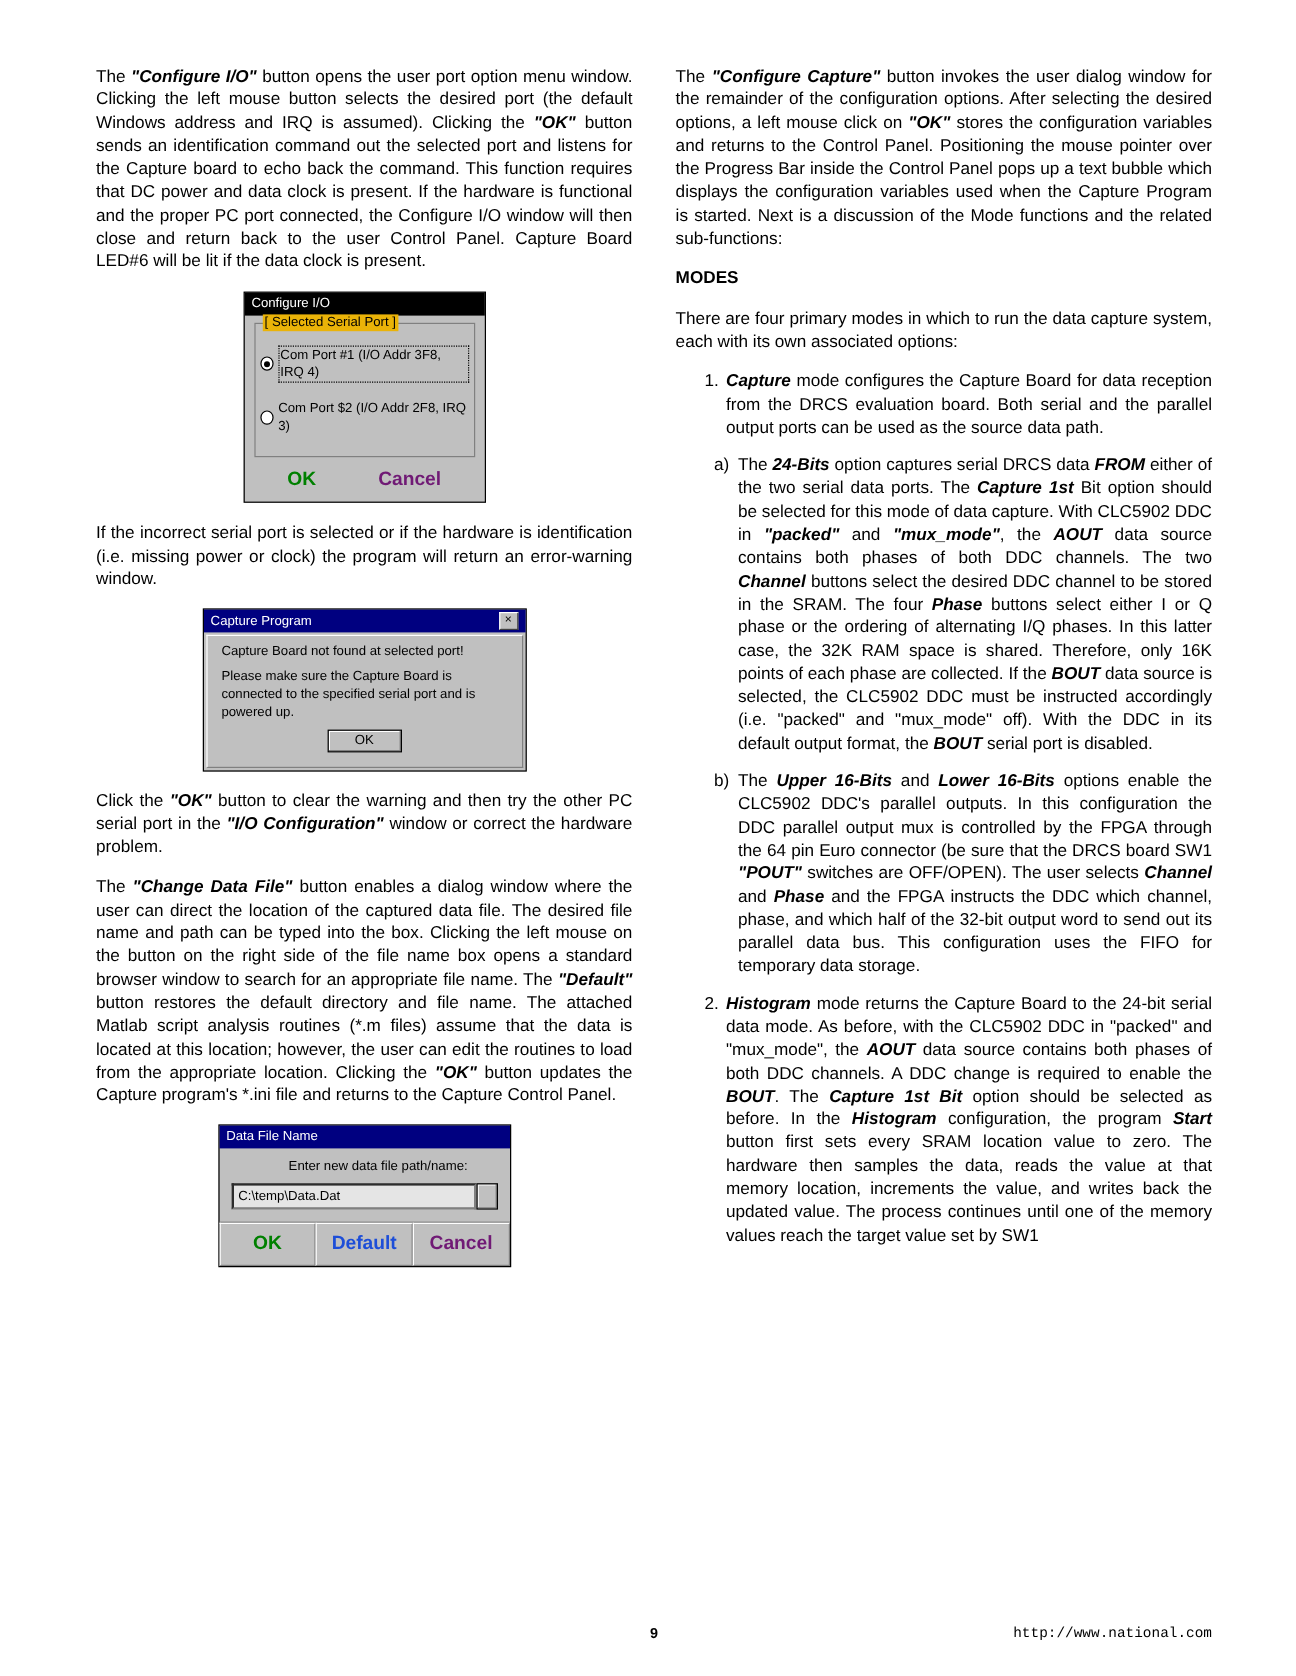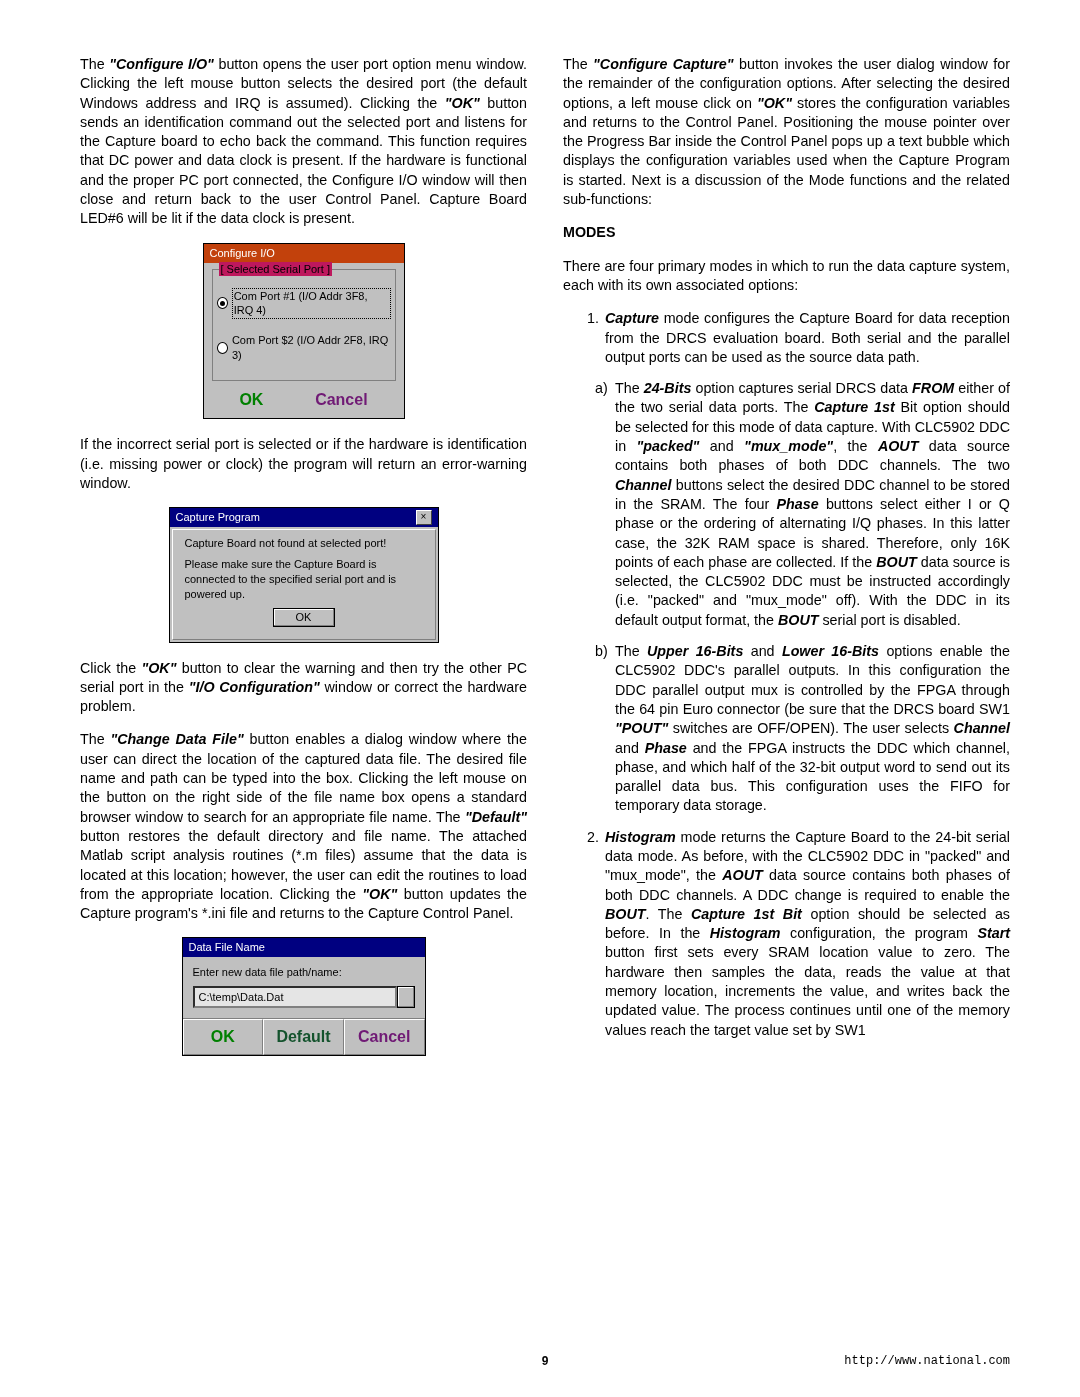--- a/index.html
+++ b/index.html
@@ -33,55 +33,55 @@
   .figwrap { text-align: center; margin: 10px 0 16px; }
 
   
   .dlg-io {
     display: inline-block; width: 200px;
     border: 1px solid #000; background: #c0c0c0;
     font-family: "MS Sans Serif", Arial, sans-serif;
     font-size: 11px; text-align: left;
   }
   .dlg-io .title {
-    background: #c2410c; color: #fff; padding: 2px 6px; font-weight: normal;
+    background: #000000; color: #fff; padding: 2px 6px; font-weight: normal;
   }
   .dlg-io .grpwrap { padding: 6px 8px 2px; }
   .dlg-io .group {
     border: 1px solid #808080; padding: 4px 4px 3px; position: relative;
   }
   .dlg-io .legend {
     position: absolute; top: -8px; left: 6px;
-    background: #be185d; padding: 0 2px; font-size: 11px;
+    background: #eab308; padding: 0 2px; font-size: 11px;
   }
   .radio-row { display: flex; align-items: center; gap: 4px; margin: 14px 0; }
   .radio { width: 10px; height: 10px; border: 1px solid #000; border-radius: 50%;
            background: #fff; display: inline-flex; align-items: center; justify-content: center; }
   .radio .dot { width: 5px; height: 5px; border-radius: 50%; background: #000; }
   .radio-label.boxed { border: 1px dotted #000; padding: 0 1px; }
   .dlg-io .btnrow {
     display: flex; justify-content: space-around; padding: 6px 10px 8px;
   }
   .dlg-io .btnrow span, .dlg-dfn .btnrow span {
     font-weight: bold; font-size: 16px;
   }
   .ok-g { color: #008000; }
   .red { color: #701a75; }
-  .def { color: #14532d; }
+  .def { color: #1d4ed8; }
 
   
   .dlg-cp {
     display: inline-block; width: 268px;
     border: 1px solid #000; background: #c0c0c0;
     font-family: "MS Sans Serif", Arial, sans-serif;
     font-size: 11px; text-align: left;
   }
   .dlg-cp .title {
     background: #000080; color: #fff; padding: 2px 6px;
-    display: flex; justify-content: space-between; align-items: flex-start;
+    display: flex; justify-content: space-between; align-items: flex-end;
   }
   .dlg-cp .closebox {
     width: 14px; height: 13px; background: #c0c0c0; border: 1px solid #fff;
     border-right-color: #404040; border-bottom-color: #404040;
     text-align: center; line-height: 11px; font-size: 10px; color: #000;
   }
   .dlg-cp .body {
     border: 1px solid #fff; border-right-color: #808080; border-bottom-color: #808080;
     margin: 2px; padding: 6px 12px;
   }
@@ -94,21 +94,21 @@
 
   
   .dlg-dfn {
     display: inline-block; width: 242px;
     border: 1px solid #000; background: #c0c0c0;
     font-family: "MS Sans Serif", Arial, sans-serif;
     font-size: 11px; text-align: left;
   }
   .dlg-dfn .title { background: #000080; color: #fff; padding: 2px 6px; }
   .dlg-dfn .body { padding: 8px 10px 2px; }
-  .dlg-dfn .label { margin-bottom: 6px; }
+  .dlg-dfn .label { margin-bottom: 6px; margin-left: 48px; }
   .dlg-dfn .pathrow { display: flex; gap: 0; margin-bottom: 8px; }
   .dlg-dfn .pathinput {
     flex: 1; background: #e5e5e5; border: 2px inset #808080; padding: 2px 4px;
     height: 14px; overflow: hidden;
   }
   .dlg-dfn .browse {
     width: 16px; height: 20px; border: 1px solid #000; background: #c0c0c0;
     box-shadow: inset -1px -1px 0 #808080, inset 1px 1px 0 #fff;
   }
   .dlg-dfn .btnrow {

